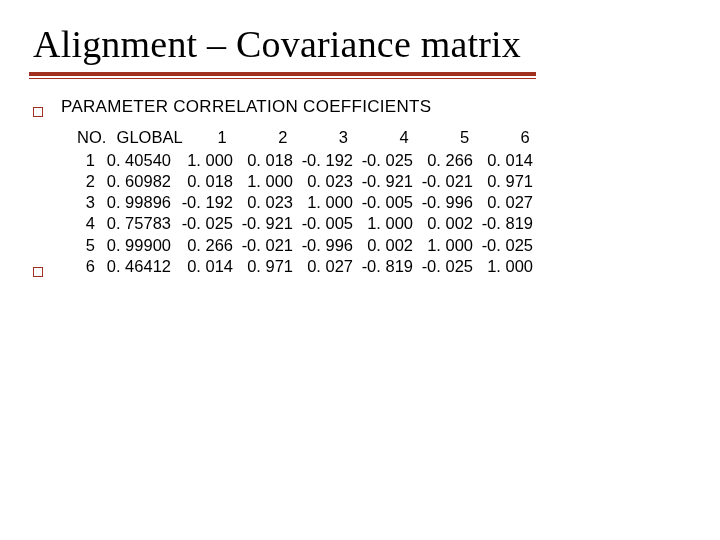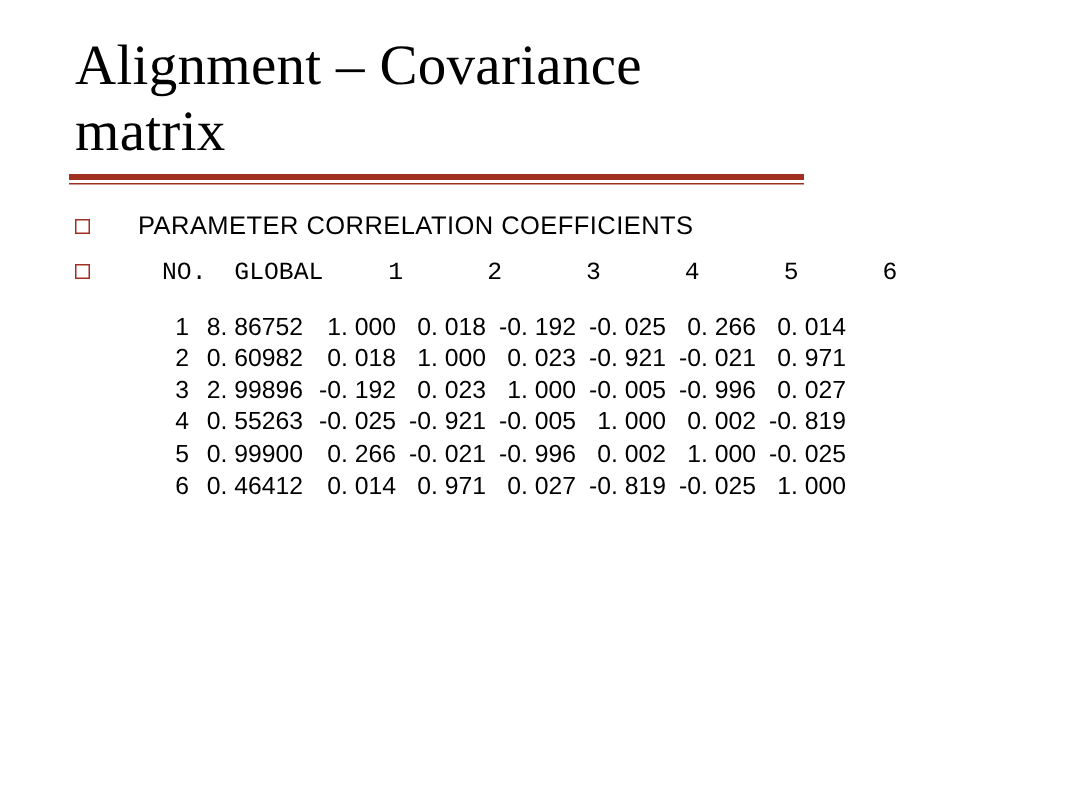--- a/index.html
+++ b/index.html
@@ -9,21 +9,21 @@
     height: 540px;
     background: #ffffff;
     font-family: Verdana, Geneva, sans-serif;
     color: #000;
     overflow: hidden;
   }
   .slide {
     box-sizing: border-box;
     width: 576px;
     height: 540px;
-    padding: 22px 40px 0 46px;
+    padding: 22px 40px 0 29px;
   }
   .title {
     font-family: "Times New Roman", Times, serif;
     font-size: 38px;
     font-weight: 400;
     letter-spacing: 0.2px;
     margin: 0 0 6px 4px;
   }
   .rule-thick {
     height: 4px;
@@ -33,45 +33,43 @@
   .rule-thin {
     height: 1px;
     background: #a03020;
     margin: 2px 0 14px 0;
   }
   .body {
     padding: 4px 0 0 4px;
   }
   .row {
     display: flex;
-    align-items: flex-start;
+    align-items: flex-end;
     margin-bottom: 10px;
-    gap: 14px;
   }
   .bullet {
     width: 10px;
     height: 10px;
     border: 1.5px solid #a03020;
     margin: 5px 18px 0 0;
     flex: 0 0 auto;
     box-sizing: border-box;
   }
   .subtitle {
     font-size: 17px;
     letter-spacing: 0.3px;
   }
   .tablewrap {
     font-size: 16.5px;
     line-height: 1.28;
     white-space: nowrap;
     padding-left: 16px;
   }
   .hdr {
-    margin-bottom: 16px;
-    font-family: Liberation Mono, monospace;
+    margin-bottom: 2px;
   }
   table.grid {
     border-collapse: collapse;
   }
   table.grid td {
     padding: 0 6px 0 0;
     font-variant-numeric: tabular-nums;
     text-align: right;
     min-width: 54px;
   }
@@ -116,51 +114,51 @@
           <span class="hdrc">3</span>
           <span class="hdrc">4</span>
           <span class="hdrc">5</span>
           <span class="hdrc">6</span>
         </div>
 
         <table class="grid">
           <tbody>
             <tr>
               <td class="no">1</td>
-              <td class="glob">8. 86752</td>
+              <td class="glob">0. 40540</td>
               <td>1. 000</td>
               <td>0. 018</td>
               <td>-0. 192</td>
               <td>-0. 025</td>
               <td>0. 266</td>
               <td>0. 014</td>
             </tr>
             <tr>
               <td class="no">2</td>
               <td class="glob">0. 60982</td>
               <td>0. 018</td>
               <td>1. 000</td>
               <td>0. 023</td>
               <td>-0. 921</td>
               <td>-0. 021</td>
               <td>0. 971</td>
             </tr>
             <tr>
               <td class="no">3</td>
-              <td class="glob">2. 99896</td>
+              <td class="glob">0. 99896</td>
               <td>-0. 192</td>
               <td>0. 023</td>
               <td>1. 000</td>
               <td>-0. 005</td>
               <td>-0. 996</td>
               <td>0. 027</td>
             </tr>
             <tr>
               <td class="no">4</td>
-              <td class="glob">0. 55263</td>
+              <td class="glob">0. 75783</td>
               <td>-0. 025</td>
               <td>-0. 921</td>
               <td>-0. 005</td>
               <td>1. 000</td>
               <td>0. 002</td>
               <td>-0. 819</td>
             </tr>
             <tr>
               <td class="no">5</td>
               <td class="glob">0. 99900</td>

